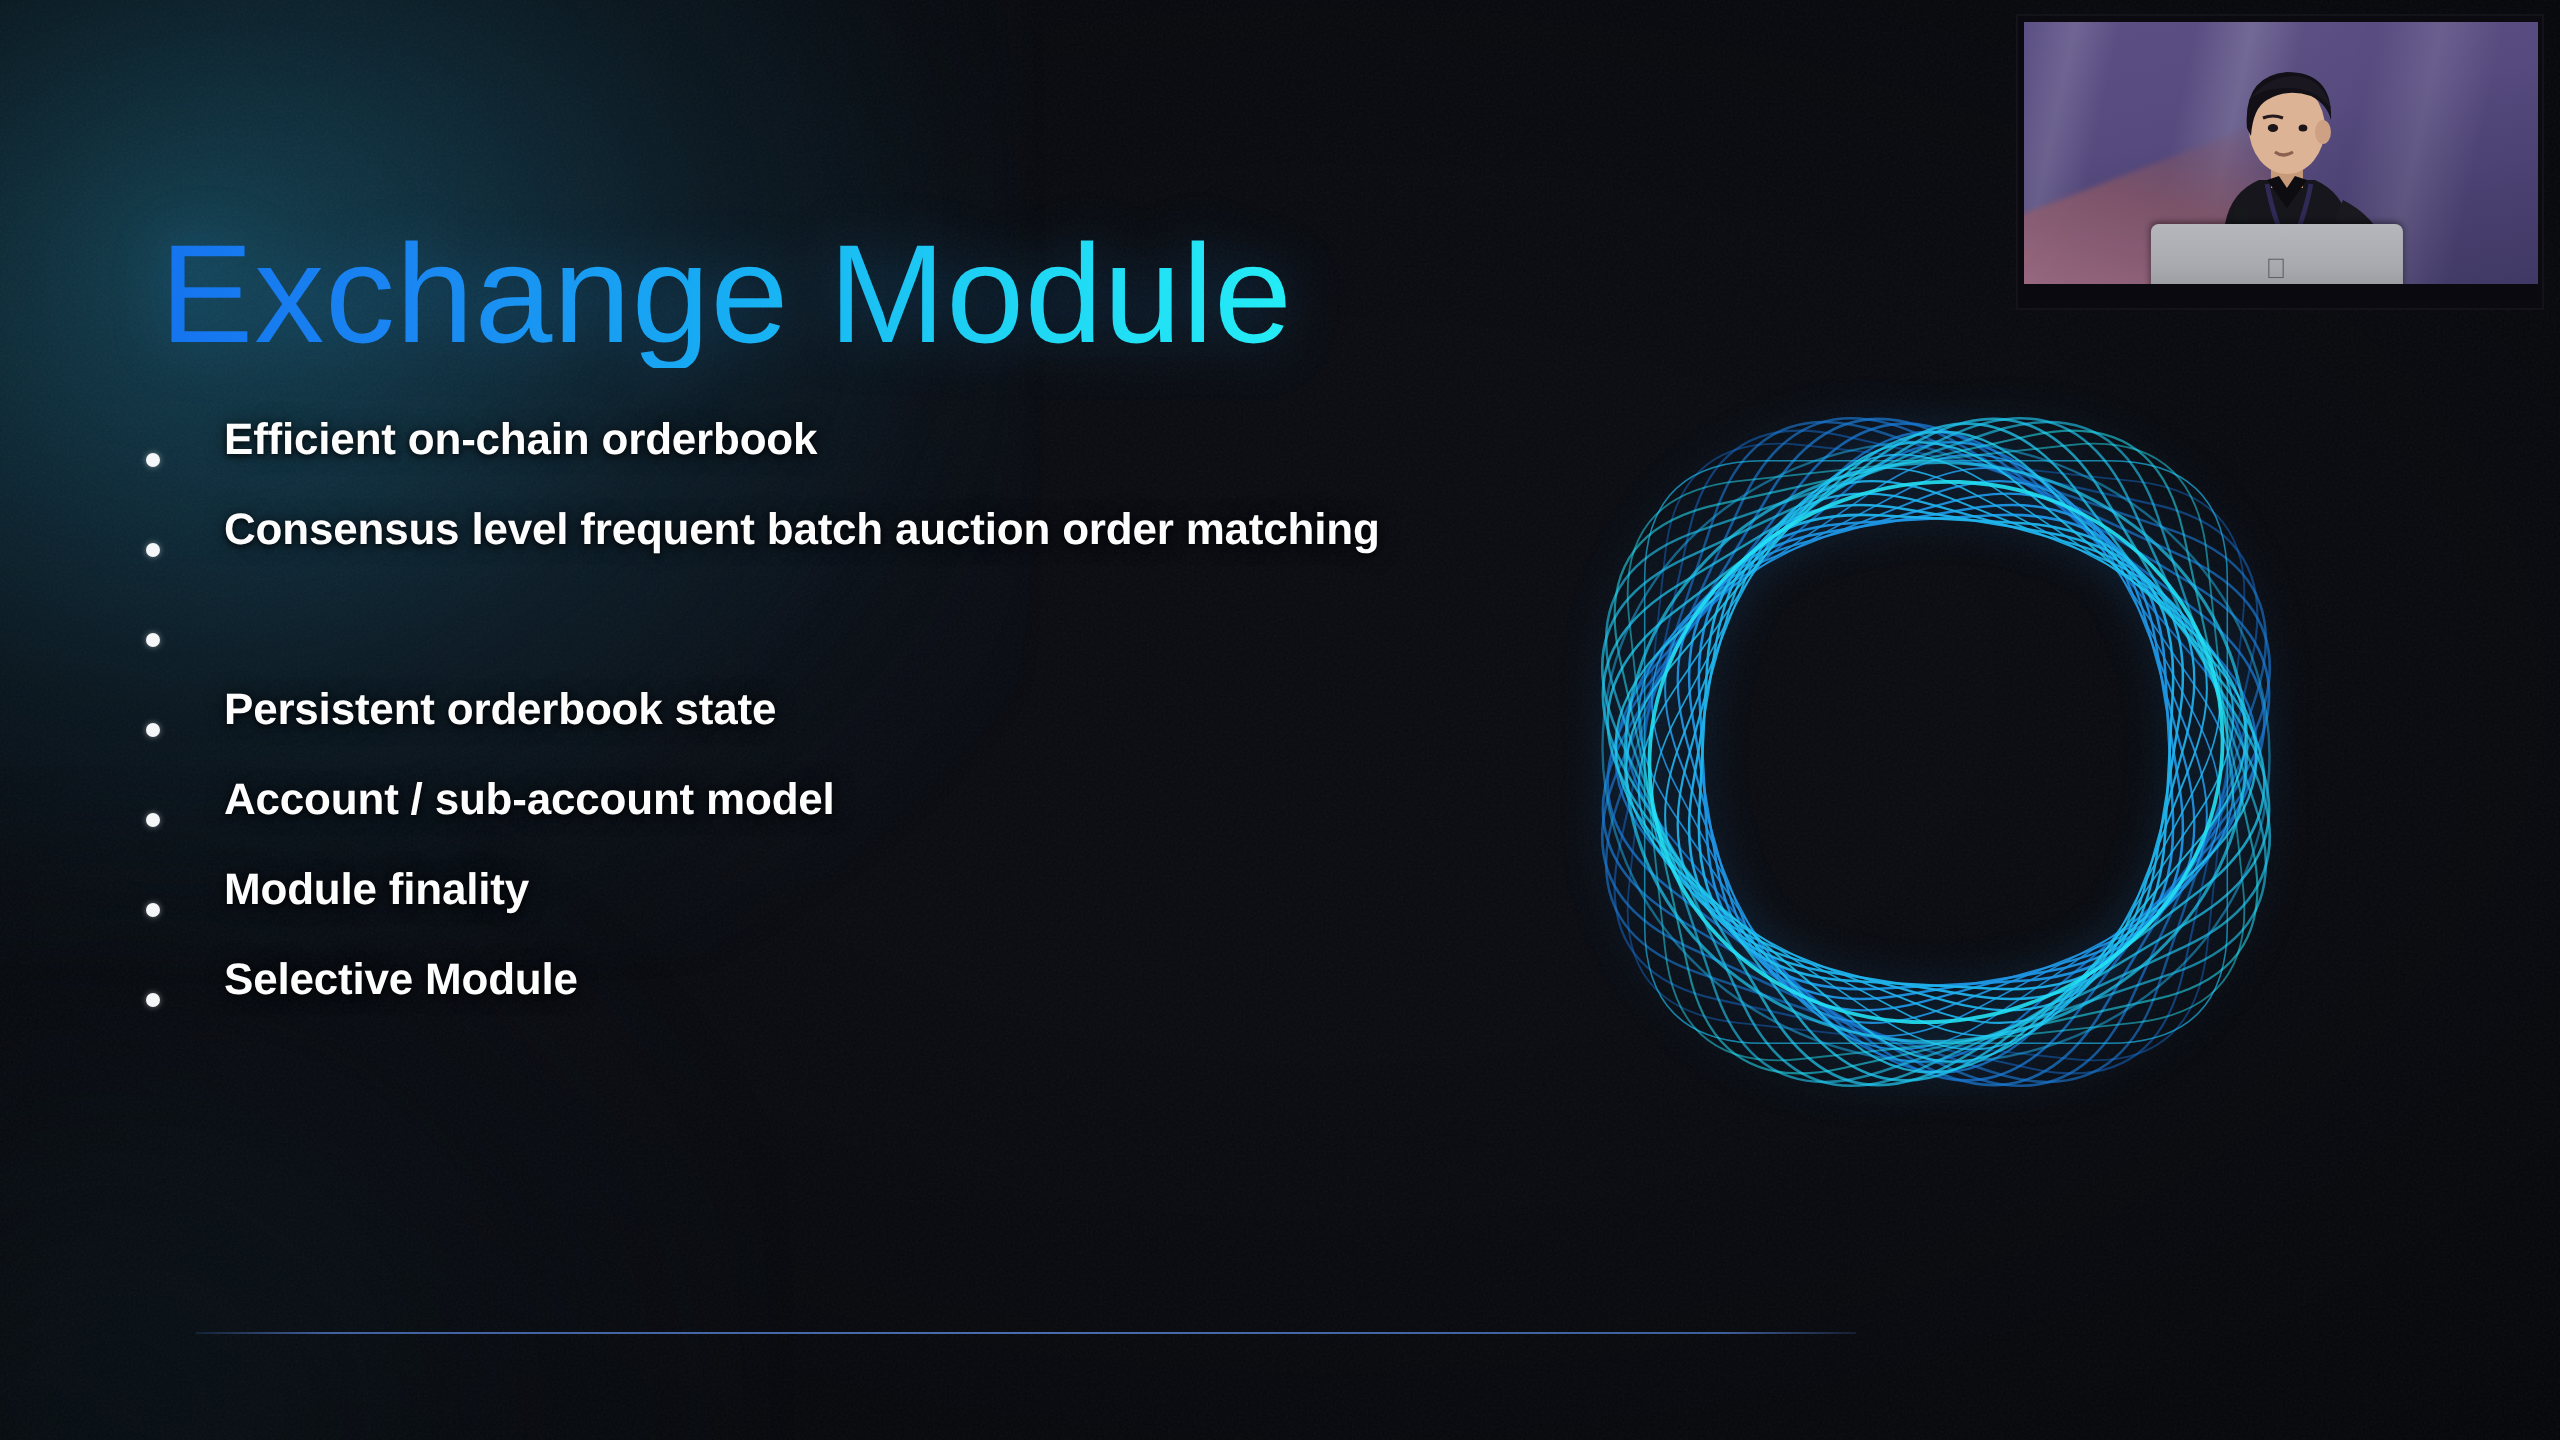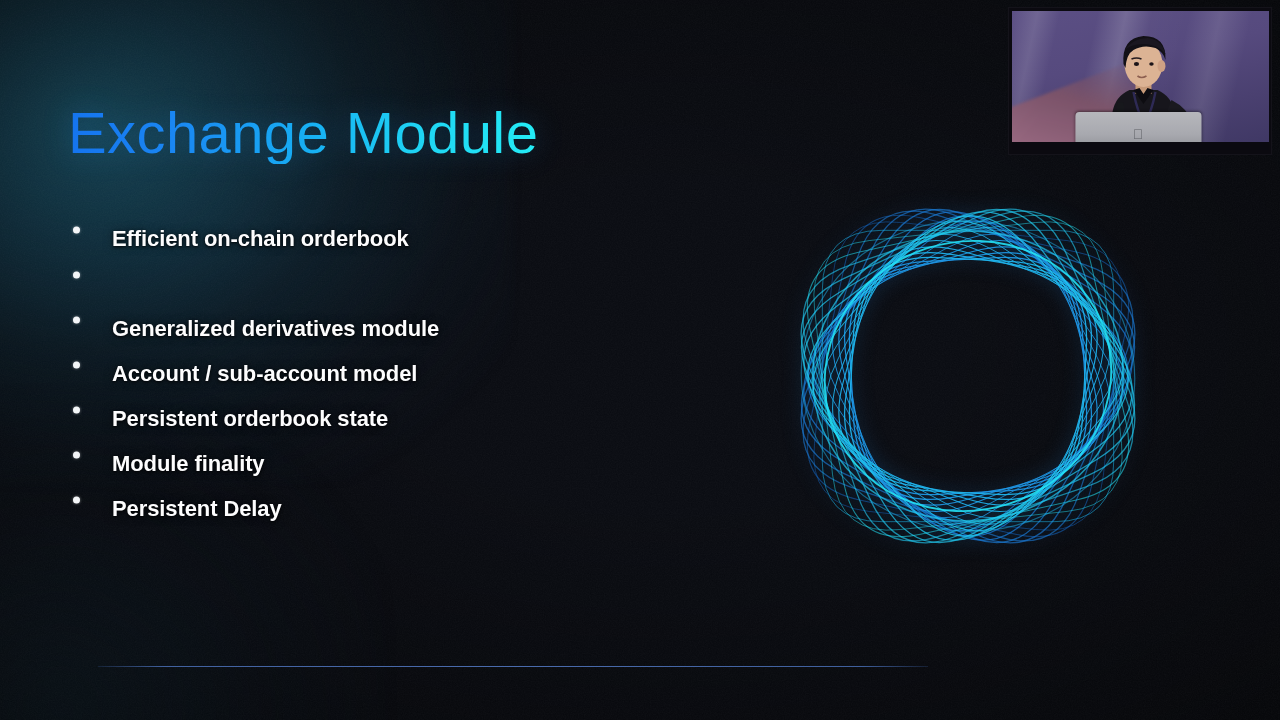--- a/index.html
+++ b/index.html
@@ -63,23 +63,23 @@
     position: absolute;
     inset: 0;
     opacity: .30;
     mix-blend-mode: screen;
     pointer-events: none;
   }
 
   
   .slide-title {
     position: absolute;
-    left: 68px;
+    left: 80px;
     top: 64px;
-    font-size: 58px;
+    font-size: 70px;
     font-weight: 300;
     letter-spacing: 0.4px;
     line-height: 1.05;
     white-space: nowrap;
     background: linear-gradient(90deg,
                 #1574ef 0%,
                 #1a86f2 22%,
                 #17b0f3 52%,
                 #1fd6f3 76%,
                 #24ecf6 100%);
@@ -97,21 +97,21 @@
     top: 207px;
     width: 760px;
     list-style: none;
     margin: 0;
     padding: 0;
   }
   .bullet-item {
     position: relative;
     height: 45px;
     display: flex;
-    align-items: flex-end;
+    align-items: flex-start;
   }
   .bullet-dot {
     position: absolute;
     left: 5px;
     top: 50%;
     transform: translateY(-50%);
     width: 7px;
     height: 7px;
     border-radius: 50%;
     background: #f4f6f8;
@@ -272,40 +272,40 @@
 
   <h1 class="slide-title">Exchange Module</h1>
 
   <ul class="bullet-list">
     <li class="bullet-item">
       <span class="bullet-dot"></span>
       <span class="bullet-text">Efficient on-chain orderbook</span>
     </li>
     <li class="bullet-item">
       <span class="bullet-dot"></span>
-    </li>
-    <li class="bullet-item">
-      <span class="bullet-dot"></span>
-      <span class="bullet-text">Generalized derivatives module</span>
+      <span class="bullet-text">Consensus level frequent batch auction order matching</span>
+    </li>
+    <li class="bullet-item">
+      <span class="bullet-dot"></span>
+    </li>
+    <li class="bullet-item">
+      <span class="bullet-dot"></span>
+      <span class="bullet-text">Persistent orderbook state</span>
     </li>
     <li class="bullet-item">
       <span class="bullet-dot"></span>
       <span class="bullet-text">Account  / sub-account model</span>
     </li>
     <li class="bullet-item">
       <span class="bullet-dot"></span>
-      <span class="bullet-text">Persistent orderbook state</span>
-    </li>
-    <li class="bullet-item">
-      <span class="bullet-dot"></span>
       <span class="bullet-text">Module finality</span>
     </li>
     <li class="bullet-item">
       <span class="bullet-dot"></span>
-      <span class="bullet-text">Persistent Delay</span>
+      <span class="bullet-text">Selective Module</span>
     </li>
   </ul>
 
   <svg class="spiro" id="spiro-svg" width="452" height="460" viewBox="0 0 452 460">
       <path d="M86.46,-145.66Q145.66,-145.66 145.66,-86.46L145.66,86.46Q145.66,145.66 86.46,145.66L-86.46,145.66Q-145.66,145.66 -145.66,86.46L-145.66,-86.46Q-145.66,-145.66 -86.46,-145.66Z" fill="none" stroke="#1565c0" stroke-width="0.75" opacity="0.45" transform="translate(226,228) rotate(0.00)"></path>
       <path d="M83.72,-145.32Q145.32,-145.32 145.32,-83.72L145.32,83.72Q145.32,145.32 83.72,145.32L-83.72,145.32Q-145.32,145.32 -145.32,83.72L-145.32,-83.72Q-145.32,-145.32 -83.72,-145.32Z" fill="none" stroke="#1565c0" stroke-width="0.93" opacity="0.50" transform="translate(226,228) rotate(6.21)"></path>
       <path d="M80.35,-144.32Q144.32,-144.32 144.32,-80.35L144.32,80.35Q144.32,144.32 80.35,144.32L-80.35,144.32Q-144.32,144.32 -144.32,80.35L-144.32,-80.35Q-144.32,-144.32 -80.35,-144.32Z" fill="none" stroke="#1565c0" stroke-width="1.08" opacity="0.56" transform="translate(226,228) rotate(12.41)"></path>
       <path d="M76.41,-142.69Q142.69,-142.69 142.69,-76.41L142.69,76.41Q142.69,142.69 76.41,142.69L-76.41,142.69Q-142.69,142.69 -142.69,76.41L-142.69,-76.41Q-142.69,-142.69 -76.41,-142.69Z" fill="none" stroke="#1b7ad4" stroke-width="1.21" opacity="0.61" transform="translate(226,228) rotate(18.62)"></path>
       <path d="M72.01,-140.53Q140.53,-140.53 140.53,-72.01L140.53,72.01Q140.53,140.53 72.01,140.53L-72.01,140.53Q-140.53,140.53 -140.53,72.01L-140.53,-72.01Q-140.53,-140.53 -72.01,-140.53Z" fill="none" stroke="#1b7ad4" stroke-width="1.28" opacity="0.66" transform="translate(226,228) rotate(24.83)"></path>
       <path d="M67.28,-137.92Q137.92,-137.92 137.92,-67.28L137.92,67.28Q137.92,137.92 67.28,137.92L-67.28,137.92Q-137.92,137.92 -137.92,67.28L-137.92,-67.28Q-137.92,-137.92 -67.28,-137.92Z" fill="none" stroke="#1b7ad4" stroke-width="1.30" opacity="0.71" transform="translate(226,228) rotate(31.03)"></path>

